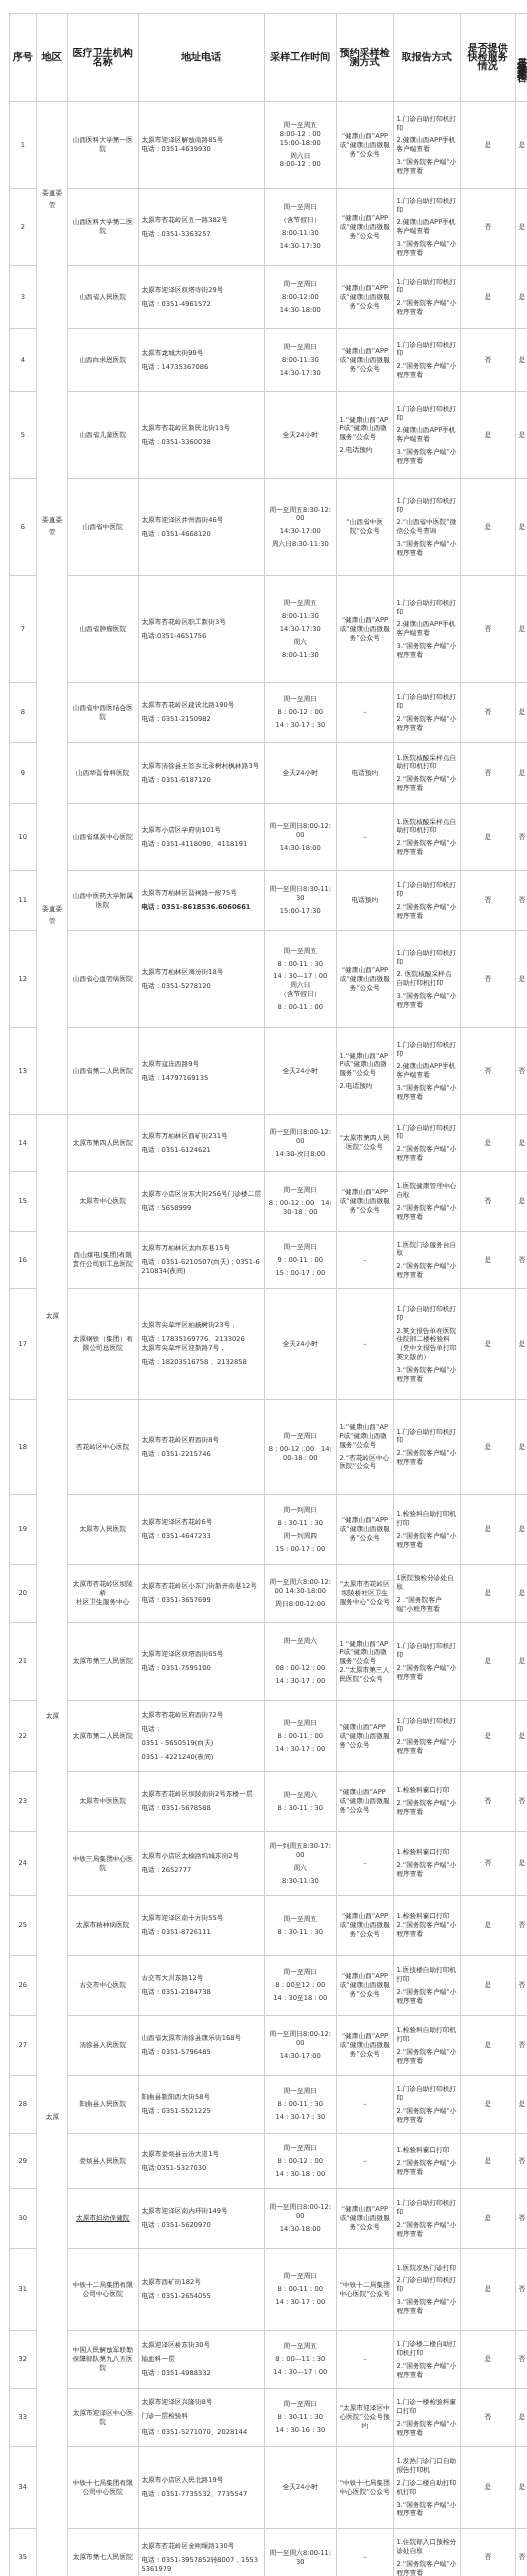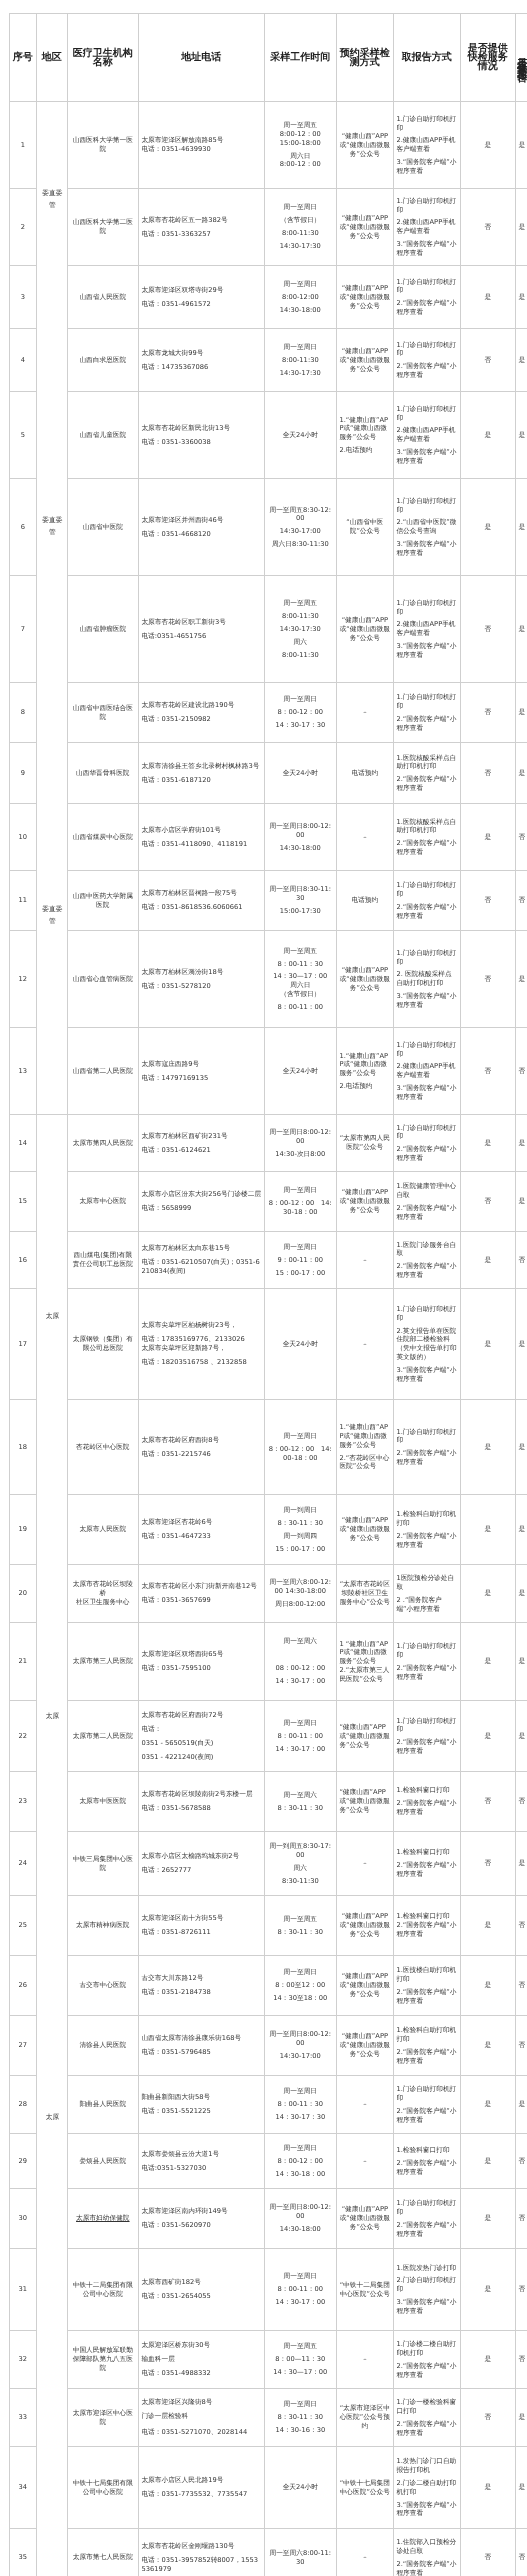--- a/index.html
+++ b/index.html
@@ -277,21 +277,21 @@
             <div style="white-space: pre-line;">2.“国务院客户端”小程序查看</div>
           </td>
           <td class="c">是</td>
           <td class="c">否</td>
         </tr>
         <tr style="height: 60px;">
           <td class="c">11</td>
           <td class="c" style="white-space: pre-line;">山西中医药大学附属医院</td>
           <td class="l addr">
             <div style="white-space: pre-line;">太原市万柏林区晋祠路一段75号</div>
-            <div style="white-space: pre-line;">电话：0351-8618536.6060661</div>
+            <div style="white-space: pre-line; font-weight: bold;">电话：0351-8618536.6060661</div>
           </td>
           <td class="c time">
             <div style="white-space: pre-line;">周一至周日8:30-11:30</div>
             <div style="white-space: pre-line;">15:00-17:30</div>
           </td>
           <td class="c book">
             <div style="white-space: pre-line;">电话预约</div>
           </td>
           <td class="l rep">
             <div style="white-space: pre-line;">1.门诊自助打印机打印</div>
@@ -495,21 +495,21 @@
             <div style="white-space: pre-line;">电话：0351-3657699</div>
           </td>
           <td class="c time">
             <div style="white-space: pre-line;">周一至周六8:00-12:00 14:30-18:00</div>
             <div style="white-space: pre-line;">周日8:00-12:00</div>
           </td>
           <td class="c book">
             <div style="white-space: pre-line;">“太原市杏花岭区坝陵桥社区卫生服务中心”公众号</div>
           </td>
           <td class="l rep">
-            <div style="white-space: pre-line;">1医院预检分诊处自取</div>
+            <div style="white-space: pre-line; font-family: Liberation Mono, monospace;">1医院预检分诊处自取</div>
             <div style="white-space: pre-line;">2 .“国务院客户端”小程序查看</div>
           </td>
           <td class="c">是</td>
           <td class="c">是</td>
         </tr>
         <tr style="height: 78px;">
           <td class="c">21</td>
           <td class="c" style="white-space: pre-line;">太原市第三人民医院</td>
           <td class="l addr">
             <div style="white-space: pre-line;">太原市迎泽区双塔西街65号</div>

